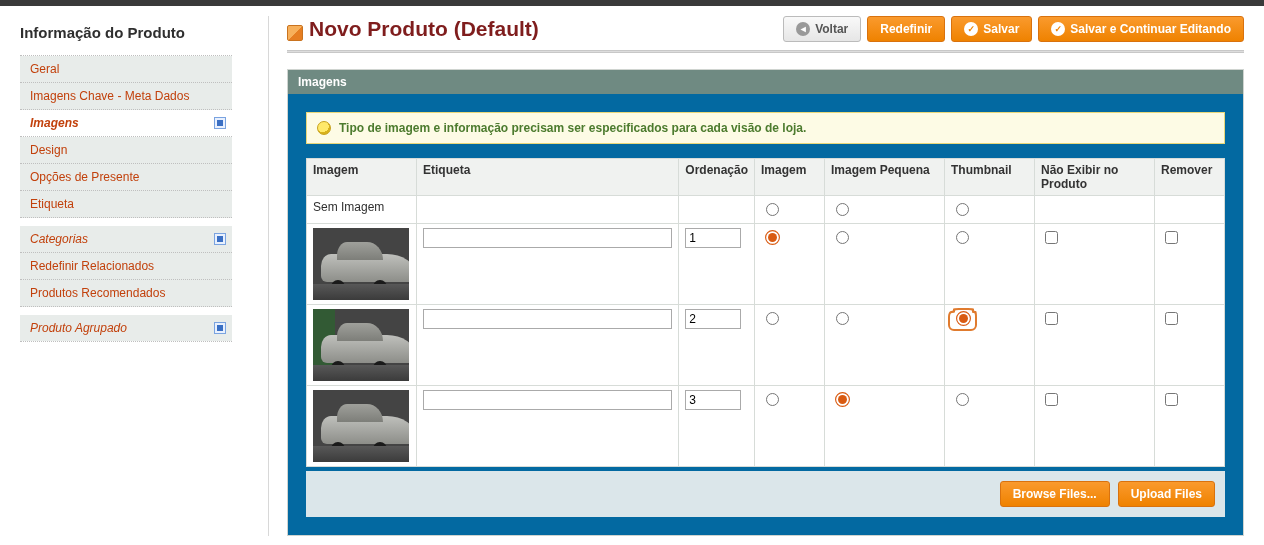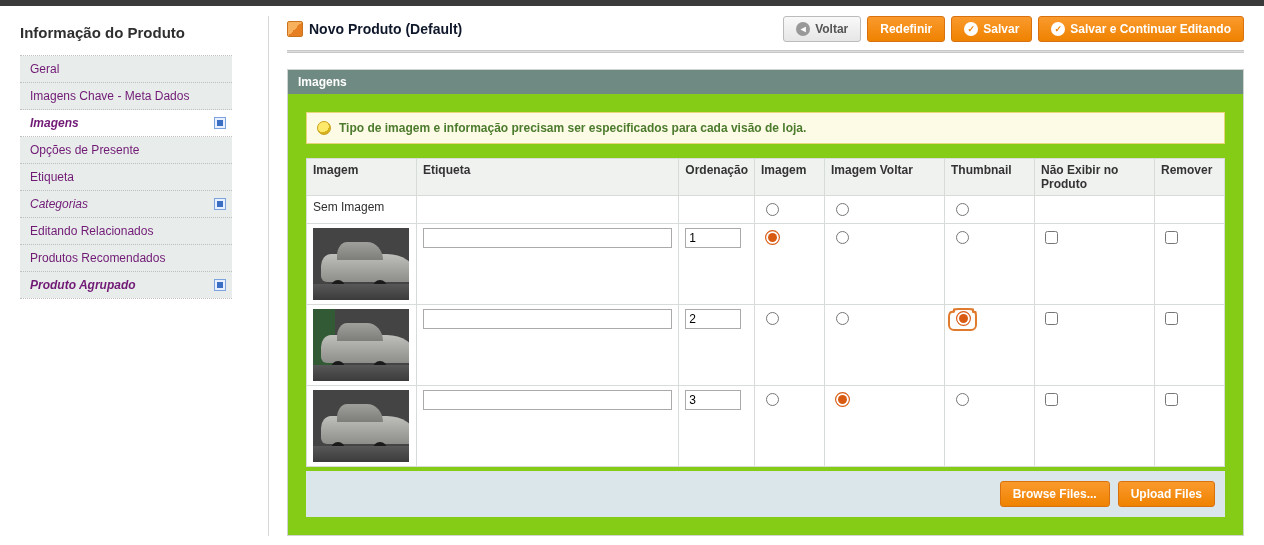--- a/index.html
+++ b/index.html
@@ -36,30 +36,31 @@
     border: 1px dotted #bfbfbf;
     border-left: none;
     border-right: none;
   }
   .sidebar li {
     position: relative;
     padding: 6px 10px;
     border-bottom: 1px dotted #bfbfbf;
     background: #e8ecea;
     cursor: pointer;
-    color: #701a75;
-  }
-  .sidebar li:last-child { border-bottom: none; font-weight: bold; }
+    color: #c2410c;
+  }
+  .sidebar li:last-child { border-bottom: none; }
   .sidebar li.active {
     background: #fff;
     font-style: italic;
     font-weight: bold;
   }
   .sidebar li.italic {
     font-style: italic;
+    margin-top: 8px;
   }
   .side-icon {
     position: absolute;
     right: 6px;
     top: 50%;
     transform: translateY(-50%);
     width: 12px;
     height: 12px;
     background: #e8f0fe;
     border: 1px solid #7aa3e0;
@@ -78,22 +79,22 @@
   }
   .page-head {
     display: flex;
     align-items: center;
     margin-bottom: 8px;
   }
   .page-title {
     display: flex;
     align-items: flex-end;
     gap: 6px;
-    color: #0f172a;
-    font-size: 14px;
+    color: #7f1d1d;
+    font-size: 21px;
     font-weight: bold;
   }
   .cube {
     width:16px; height:16px; display:inline-block;
     background:
       linear-gradient(135deg,#f7b05b 0 50%,#e67e22 50% 100%);
     border:1px solid #c9731f;
     border-radius:2px;
   }
   .head-buttons {
@@ -144,21 +145,21 @@
     border:1px solid #cfd4d0;
   }
   .section-header {
     background: #6f8a82;
     color:#fff;
     padding:5px 10px;
     font-weight:bold;
   }
   .section-body {
     padding: 18px;
-    background:#84cc16;
+    background:#0369a1;
   }
   .notice {
     border:1px solid #e8d77a;
     background:#fdfbe5;
     padding:8px 10px;
     display:flex;
     align-items:center;
     gap:8px;
     color:#4c7b2e;
     font-weight:bold;
@@ -268,27 +269,28 @@
 <div class="wrap">
   <aside class="sidebar">
     <h3>Informação do Produto</h3>
     <ul>
       <li><span>Geral</span></li>
       <li><span>Imagens Chave - Meta Dados</span></li>
       <li class="active">
         <span>Imagens</span>
         <span class="side-icon"></span>
       </li>
+      <li><span>Design</span></li>
       <li><span>Opções de Presente</span></li>
       <li><span>Etiqueta</span></li>
       <li class="italic">
         <span>Categorias</span>
         <span class="side-icon"></span>
       </li>
-      <li><span>Editando Relacionados</span></li>
+      <li><span>Redefinir Relacionados</span></li>
       <li><span>Produtos Recomendados</span></li>
       <li class="italic">
         <span>Produto Agrupado</span>
         <span class="side-icon"></span>
       </li>
     </ul>
   </aside>
 
   <main class="main">
     <div class="page-head">
@@ -326,21 +328,21 @@
           <span>Tipo de imagem e informação precisam ser especificados para cada visão de loja.</span>
         </div>
 
         <table class="img-table">
           <thead>
             <tr>
               <th class="col-img">Imagem</th>
               <th>Etiqueta</th>
               <th class="col-ord">Ordenação</th>
               <th class="col-r th-center">Imagem</th>
-              <th class="col-sm th-center">Imagem Voltar</th>
+              <th class="col-sm th-center">Imagem Pequena</th>
               <th class="col-th th-center">Thumbnail</th>
               <th class="col-ex th-center">Não Exibir no Produto</th>
               <th class="col-rm th-center">Remover</th>
             </tr>
           </thead>
           <tbody>
             <tr>
               <td class="noimg">Sem Imagem</td>
               <td></td>
               <td></td>

